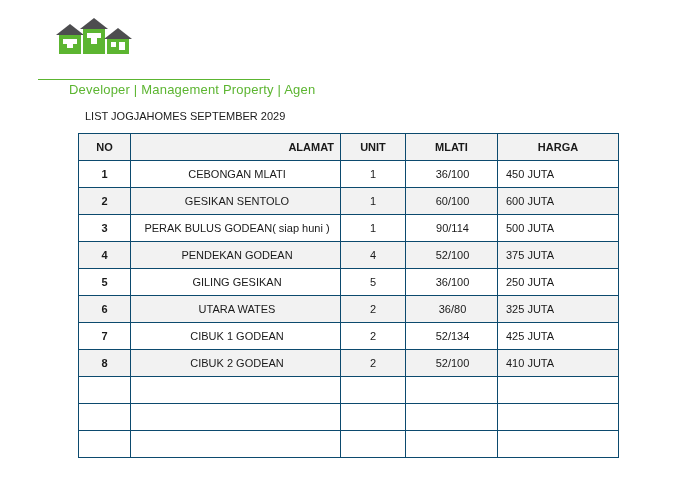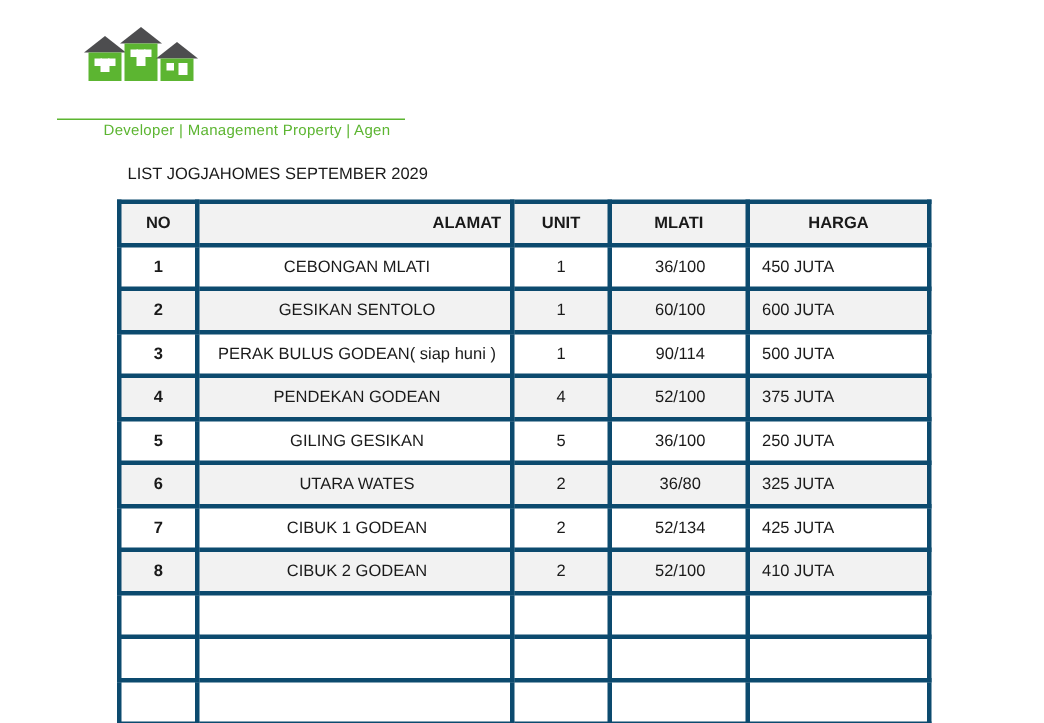--- a/index.html
+++ b/index.html
@@ -87,21 +87,21 @@
     left: 0px;
     top: 65px;
     width: 232px;
     height: 1px;
     background: #5cb531;
   }
   .logo-tagline {
     position: absolute;
     left: 31px;
     top: 68px;
-    font-size: 10px;
+    font-size: 13px;
     color: #5cb531;
     letter-spacing: 0.2px;
     white-space: nowrap;
   }
 
   
   .doc-title {
     position: absolute;
     left: 85px;
     top: 110px;
@@ -122,21 +122,21 @@
     color: #1a1a1a;
   }
   table.listing col.c-no     { width: 52px; }
   table.listing col.c-alamat { width: 210px; }
   table.listing col.c-unit   { width: 65px; }
   table.listing col.c-tipe   { width: 92px; }
   table.listing col.c-harga  { width: 121px; }
 
   table.listing th,
   table.listing td {
-    border: 3px solid #0c4a6e;
+    border: 1px solid #0c4a6e;
     height: 26px;
     padding: 0 6px;
     vertical-align: middle;
   }
   table.listing thead th {
     background: #f2f2f2;
     font-weight: bold;
     text-align: center;
   }
   table.listing thead th.h-alamat { text-align: right; }

